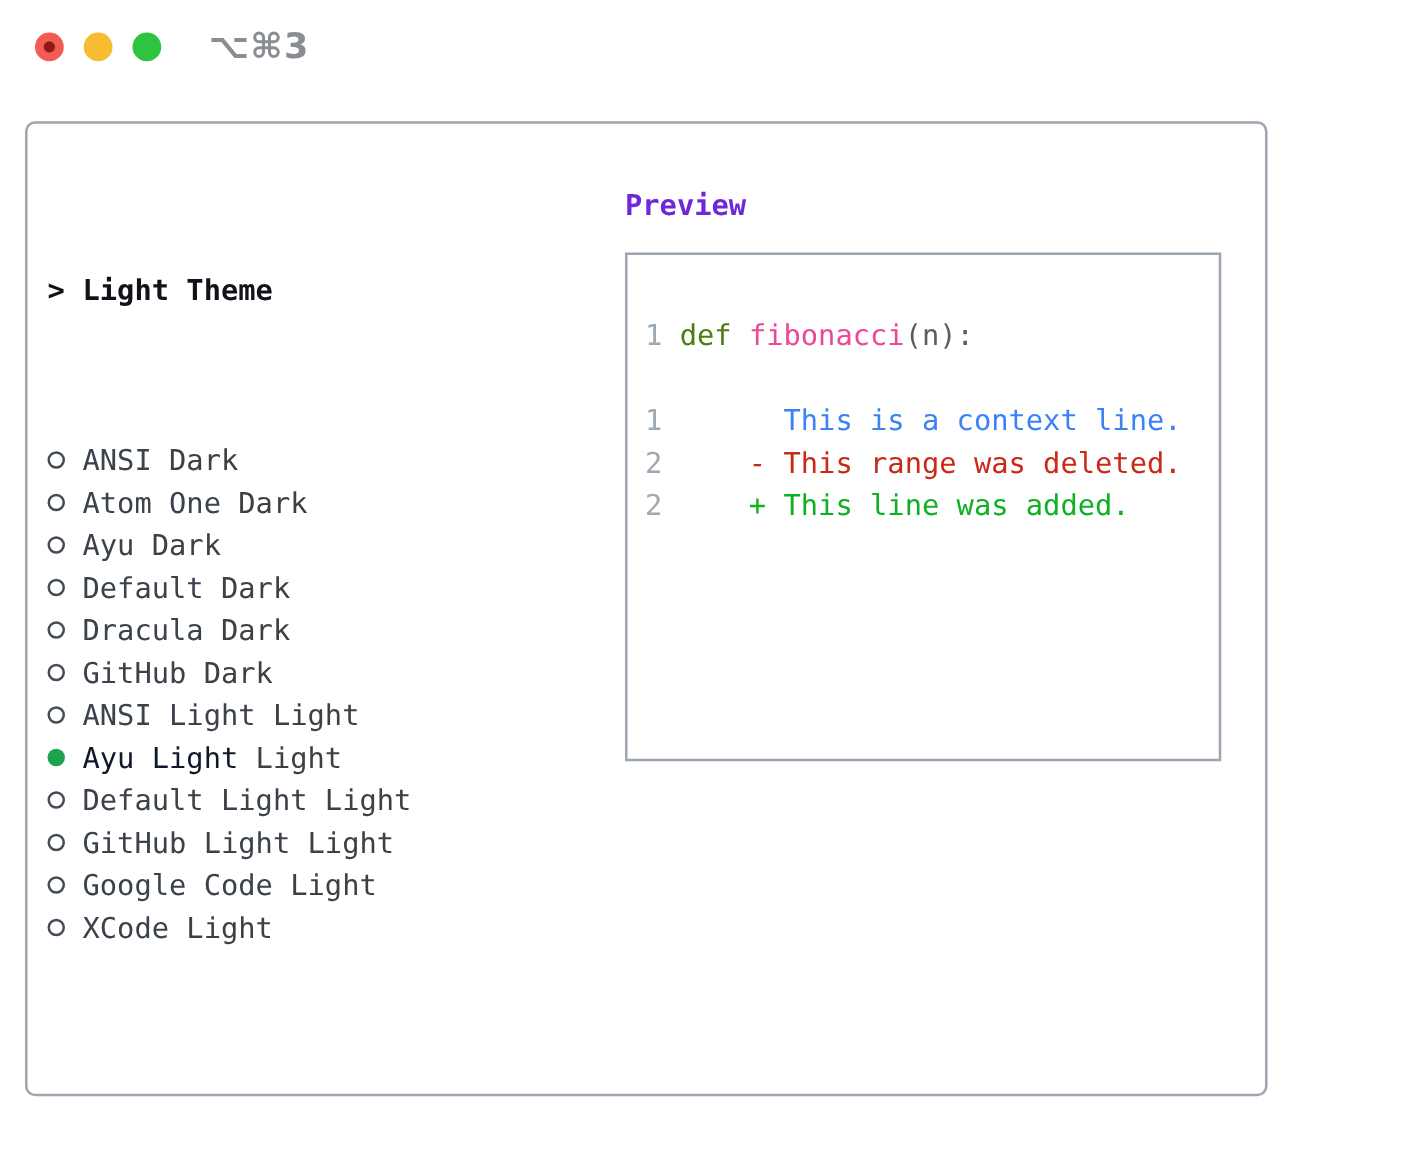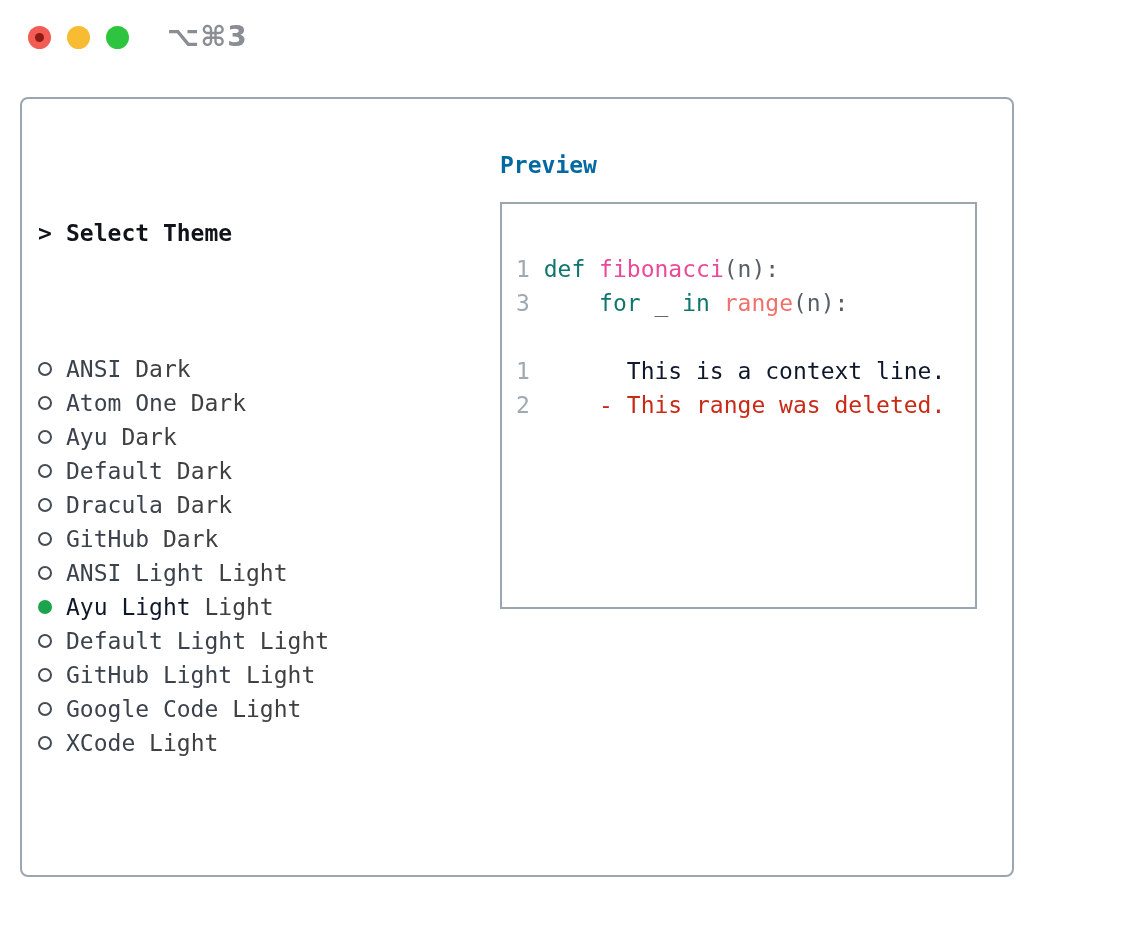--- a/index.html
+++ b/index.html
@@ -43,74 +43,74 @@
     display:inline-block; width:14px; height:14px; border-radius:50%;
     border:2px solid #454c55; vertical-align:middle; margin-top:-4px;
   }
   .circle.filled { border:none; background:#1ba44b; }
   .variant { color:#404040; }
   .row.selected .opt-name { color:#0f172a; }
   .spacer { height:34px; }
 
   
   .right-col { position:absolute; left:478px; top:49px; }
-  .preview-header { font-size:23px; line-height:34px; font-weight:bold; color:#0369a1; }
+  .preview-header { font-size:23px; line-height:34px; font-weight:bold; color:#6d28d9; }
   .preview-box {
     margin-top:20px; width:477px; height:407px;
     border:2px solid #9ca6b0; background:#fff;
     padding:48px 0 0 14px; overflow:hidden;
   }
   .code-line { white-space:pre; font-size:23px; line-height:34px; min-height:34px; }
   .lineno { color:#9fa9b3; }
   .tok-pl  { color:#565e66; }
-  .tok-kw  { color:#0f766e; }
+  .tok-kw  { color:#4d7c0f; }
   .tok-fn  { color:#ec4899; }
   .tok-num { color:#a476cc; }
   .tok-bi  { color:#f0716b; }
-  .tok-ctx { color:#0f172a; }
+  .tok-ctx { color:#3b82f6; }
   .tok-del { color:#c92a17; }
   .tok-add { color:#0fb022; }
 </style>
 </head>
 <body>
 
 <div class="window">
 
   <div class="titlebar">
     <div class="light light-red">
       <span class="dot"></span>
     </div>
     <div class="light light-yellow"></div>
     <div class="light light-green"></div>
     <div class="window-title">⌥⌘3</div>
   </div>
 
   <div class="panel">
 
     <div class="left-col">
-      <div class="row"><span class="marker-col prompt-char">&gt;</span><span class="header-label">Select Theme</span></div>
+      <div class="row"><span class="marker-col prompt-char">&gt;</span><span class="header-label">Light Theme</span></div>
 
       <div><div class="row"><span class="marker-col"><span class="circle"></span></span><span class="opt-name">ANSI</span><span class="variant"> Dark</span></div><div class="row"><span class="marker-col"><span class="circle"></span></span><span class="opt-name">Atom One</span><span class="variant"> Dark</span></div><div class="row"><span class="marker-col"><span class="circle"></span></span><span class="opt-name">Ayu</span><span class="variant"> Dark</span></div><div class="row"><span class="marker-col"><span class="circle"></span></span><span class="opt-name">Default</span><span class="variant"> Dark</span></div><div class="row"><span class="marker-col"><span class="circle"></span></span><span class="opt-name">Dracula</span><span class="variant"> Dark</span></div><div class="row"><span class="marker-col"><span class="circle"></span></span><span class="opt-name">GitHub</span><span class="variant"> Dark</span></div><div class="row"><span class="marker-col"><span class="circle"></span></span><span class="opt-name">ANSI Light</span><span class="variant"> Light</span></div><div class="row selected"><span class="marker-col"><span class="circle filled"></span></span><span class="opt-name">Ayu Light</span><span class="variant"> Light</span></div><div class="row"><span class="marker-col"><span class="circle"></span></span><span class="opt-name">Default Light</span><span class="variant"> Light</span></div><div class="row"><span class="marker-col"><span class="circle"></span></span><span class="opt-name">GitHub Light</span><span class="variant"> Light</span></div><div class="row"><span class="marker-col"><span class="circle"></span></span><span class="opt-name">Google Code</span><span class="variant"> Light</span></div><div class="row"><span class="marker-col"><span class="circle"></span></span><span class="opt-name">XCode</span><span class="variant"> Light</span></div></div>
 
       <div class="spacer"></div>
       
 
       
 
       
       
     </div>
 
     <div class="right-col">
       <div class="preview-header">Preview</div>
       <div class="preview-box">
         <div>
             <div class="code-line"><span class="lineno">1 </span><span class="tok-kw">def</span><span class="tok-pl"> </span><span class="tok-fn">fibonacci</span><span class="tok-pl">(n):</span></div>
-            <div class="code-line"><span class="lineno">3 </span><span class="tok-pl">    </span><span class="tok-kw">for</span><span class="tok-pl"> _ </span><span class="tok-kw">in</span><span class="tok-pl"> </span><span class="tok-bi">range</span><span class="tok-pl">(n):</span></div>
             <div class="code-line"></div>
             <div class="code-line"><span class="lineno">1 </span><span class="tok-ctx">      This is a context line.</span></div>
             <div class="code-line"><span class="lineno">2 </span><span class="tok-del">    - This range was deleted.</span></div>
+            <div class="code-line"><span class="lineno">2 </span><span class="tok-add">    + This line was added.</span></div>
           </div>
       </div>
     </div>
 
   </div>
 </div>
 
 </body></html>

